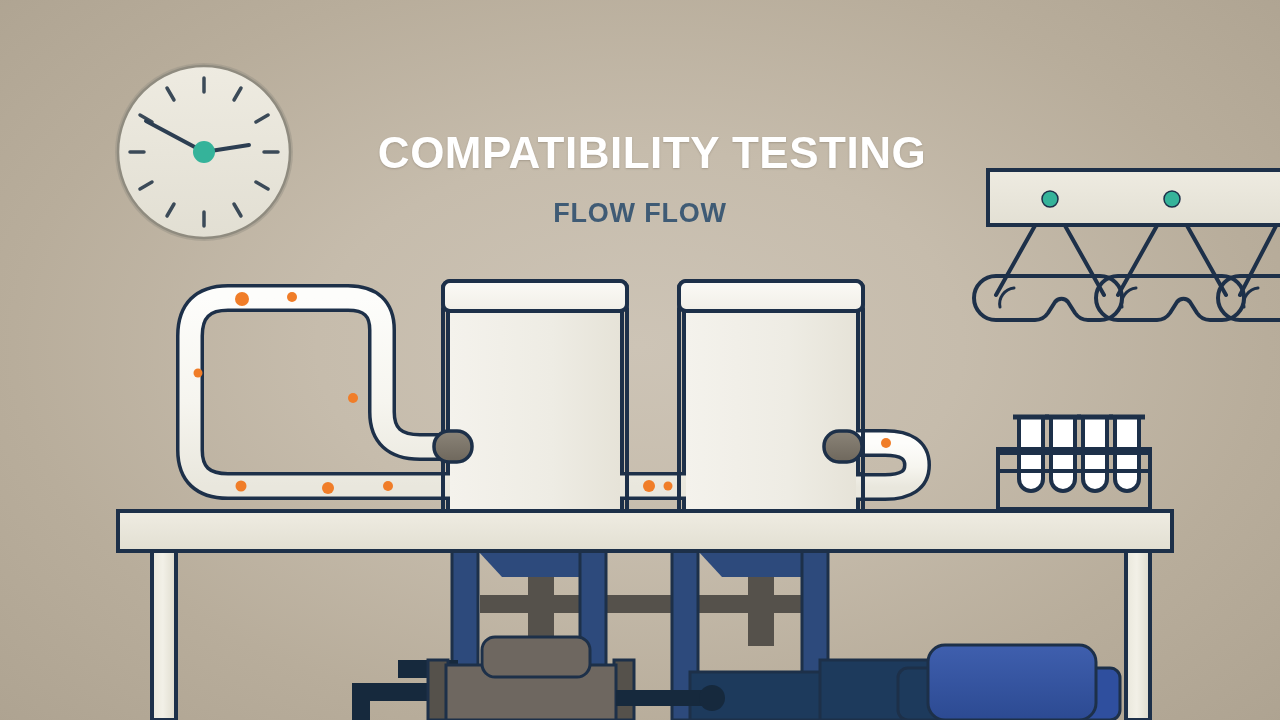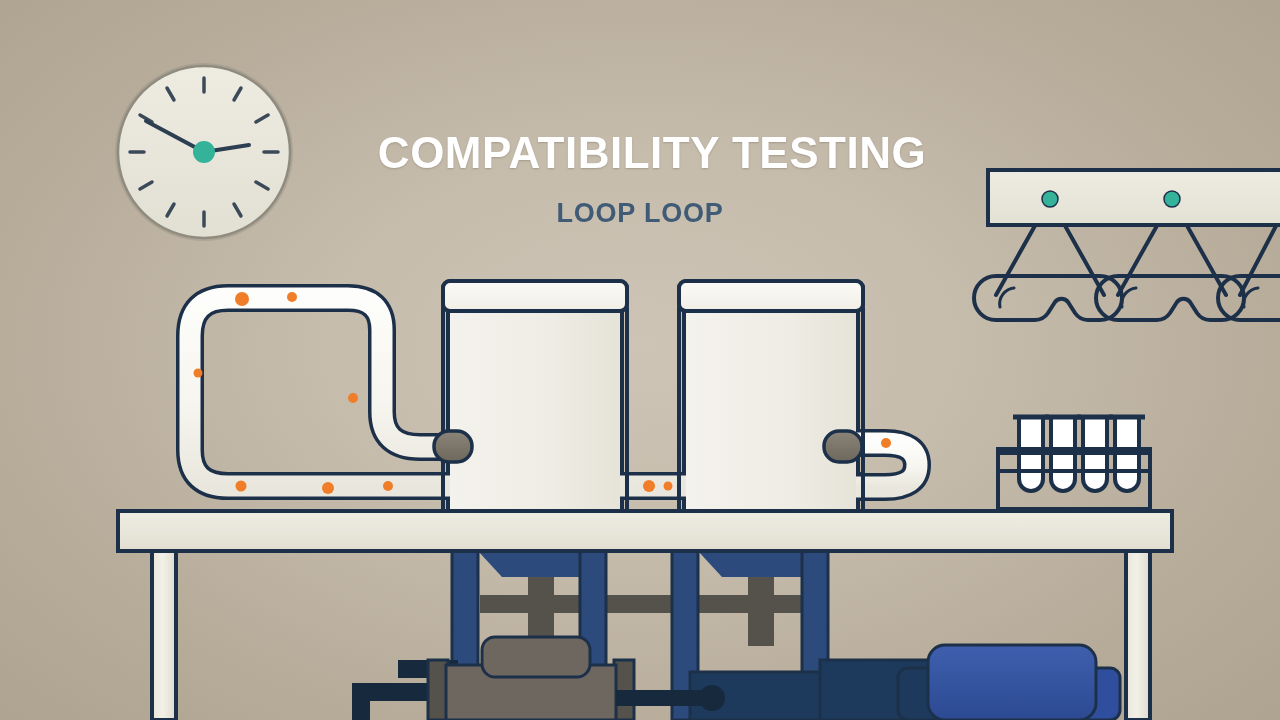--- a/index.html
+++ b/index.html
@@ -275,16 +275,16 @@
     <g>
       <rect x="152" y="549" width="24" height="171" fill="url(#legGrad)" stroke="#1d3049" stroke-width="4"></rect>
       <rect x="1126" y="549" width="24" height="171" fill="url(#legGrad)" stroke="#1d3049" stroke-width="4"></rect>
       <rect x="118" y="511" width="1054" height="40" fill="url(#benchGrad)" stroke="#1d3049" stroke-width="4"></rect>
     </g>
 
   </svg>
 
   <div class="title-layer">
     <div class="main-title">COMPATIBILITY TESTING</div>
-    <div class="sub-title">LOOP LOOP</div>
+    <div class="sub-title">FLOW FLOW</div>
   </div>
 
 </div>
 
 </body></html>

